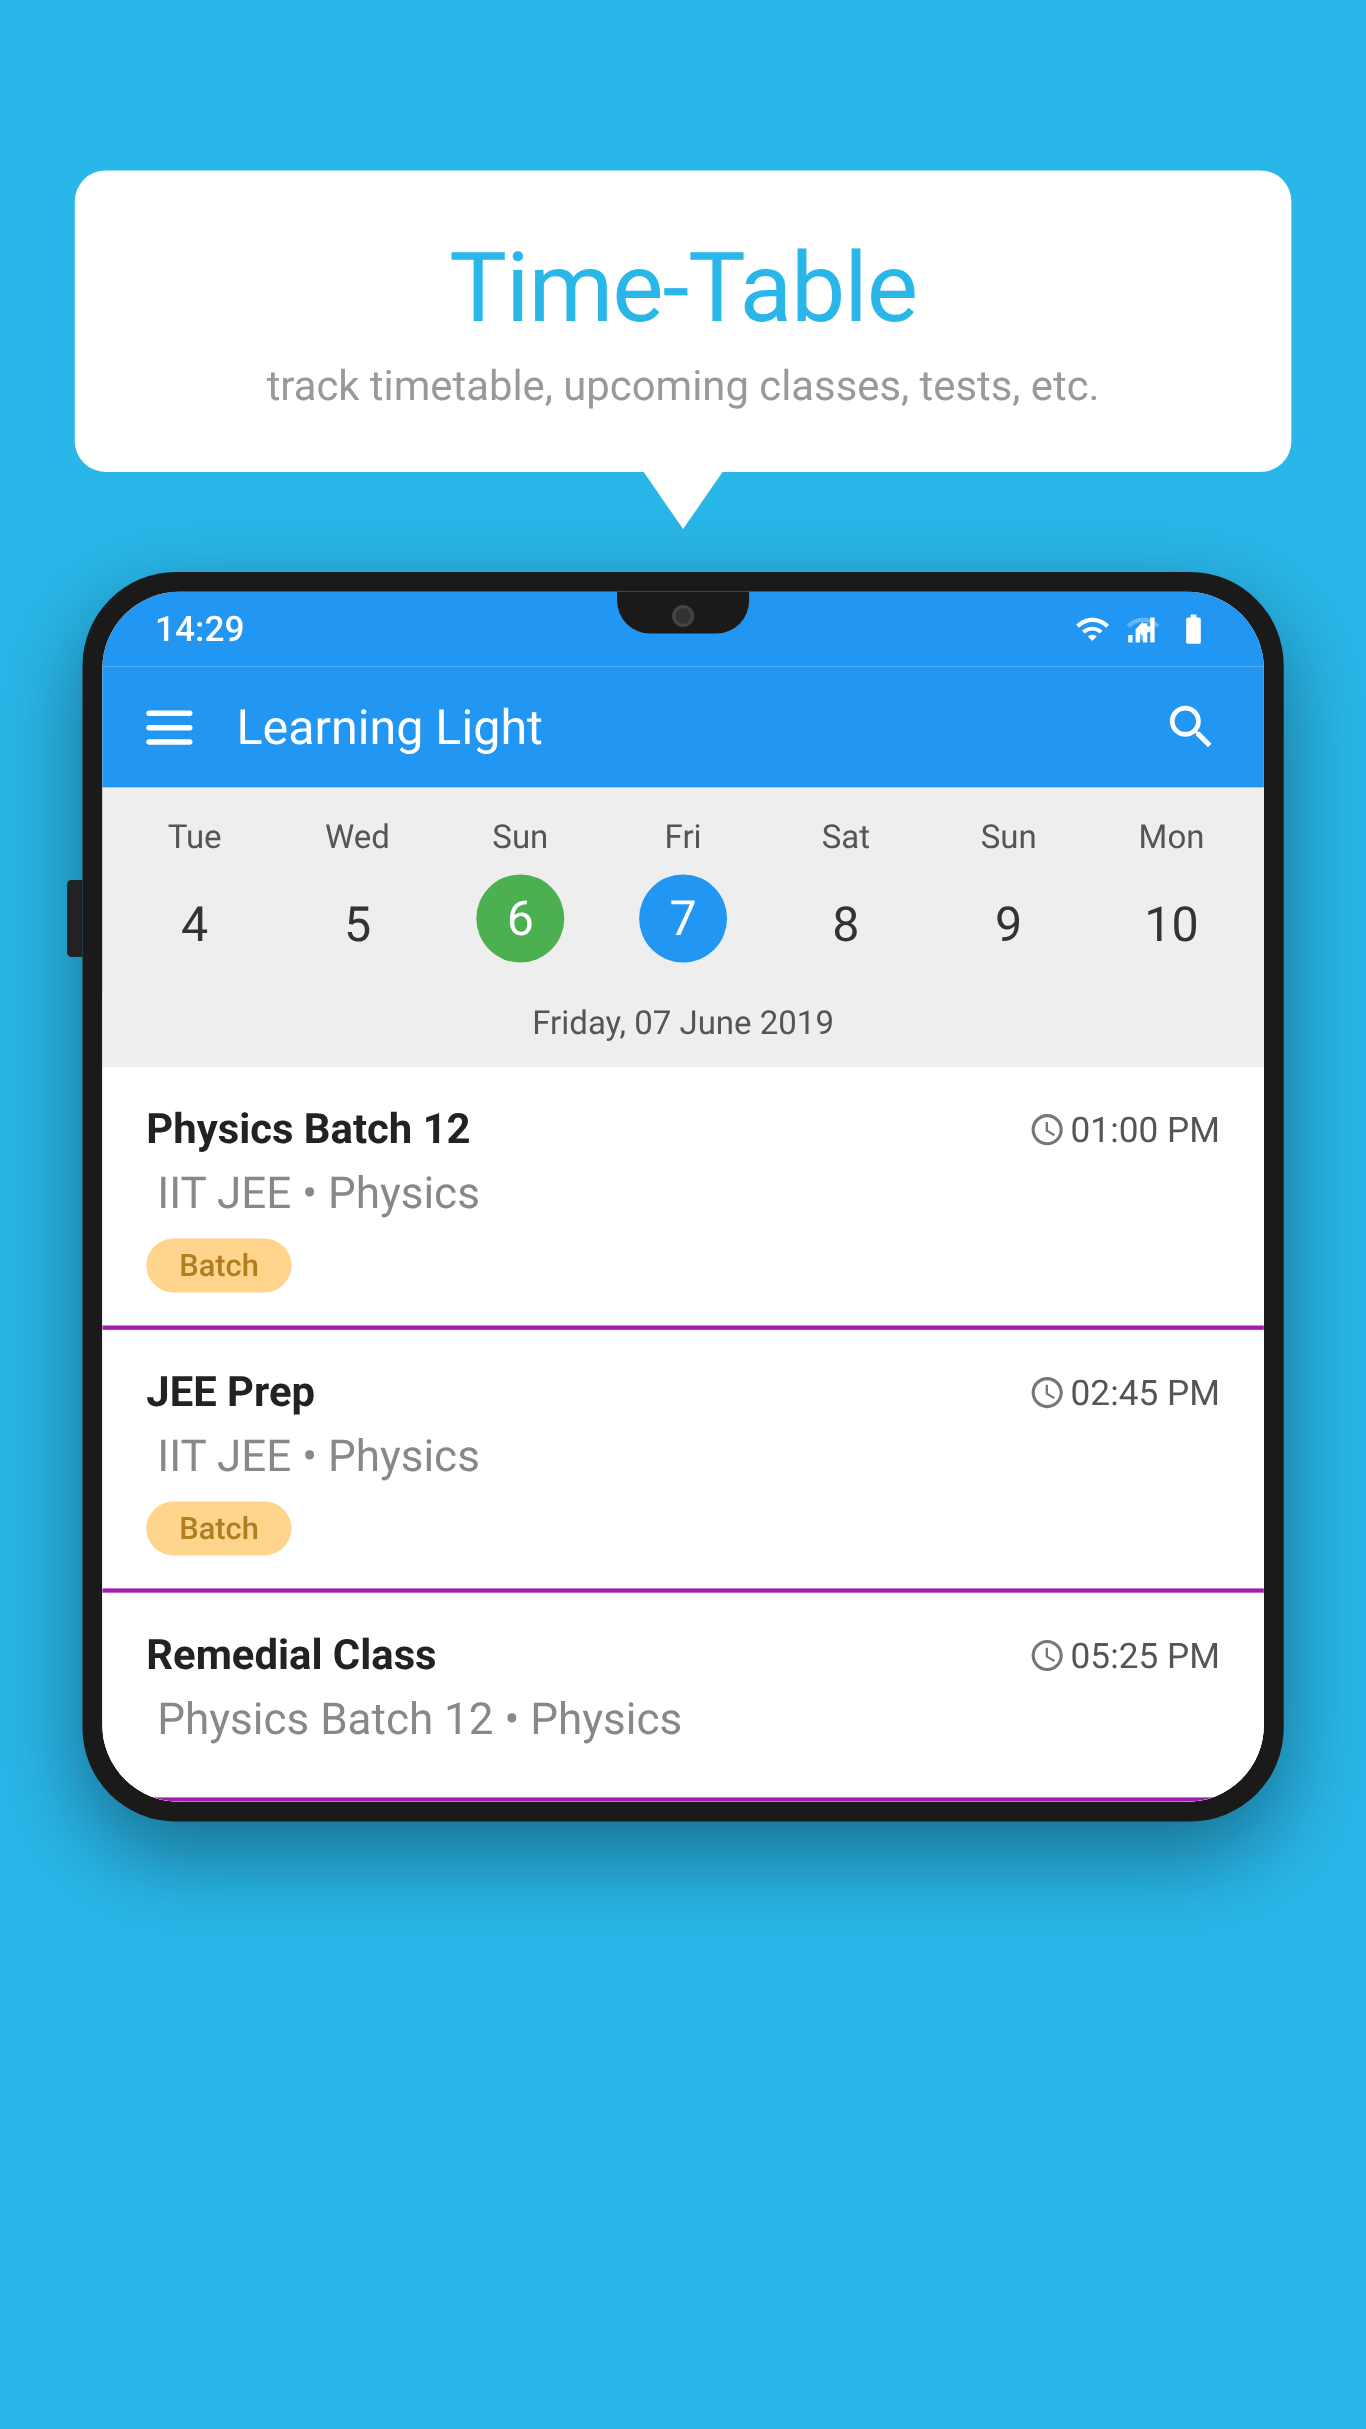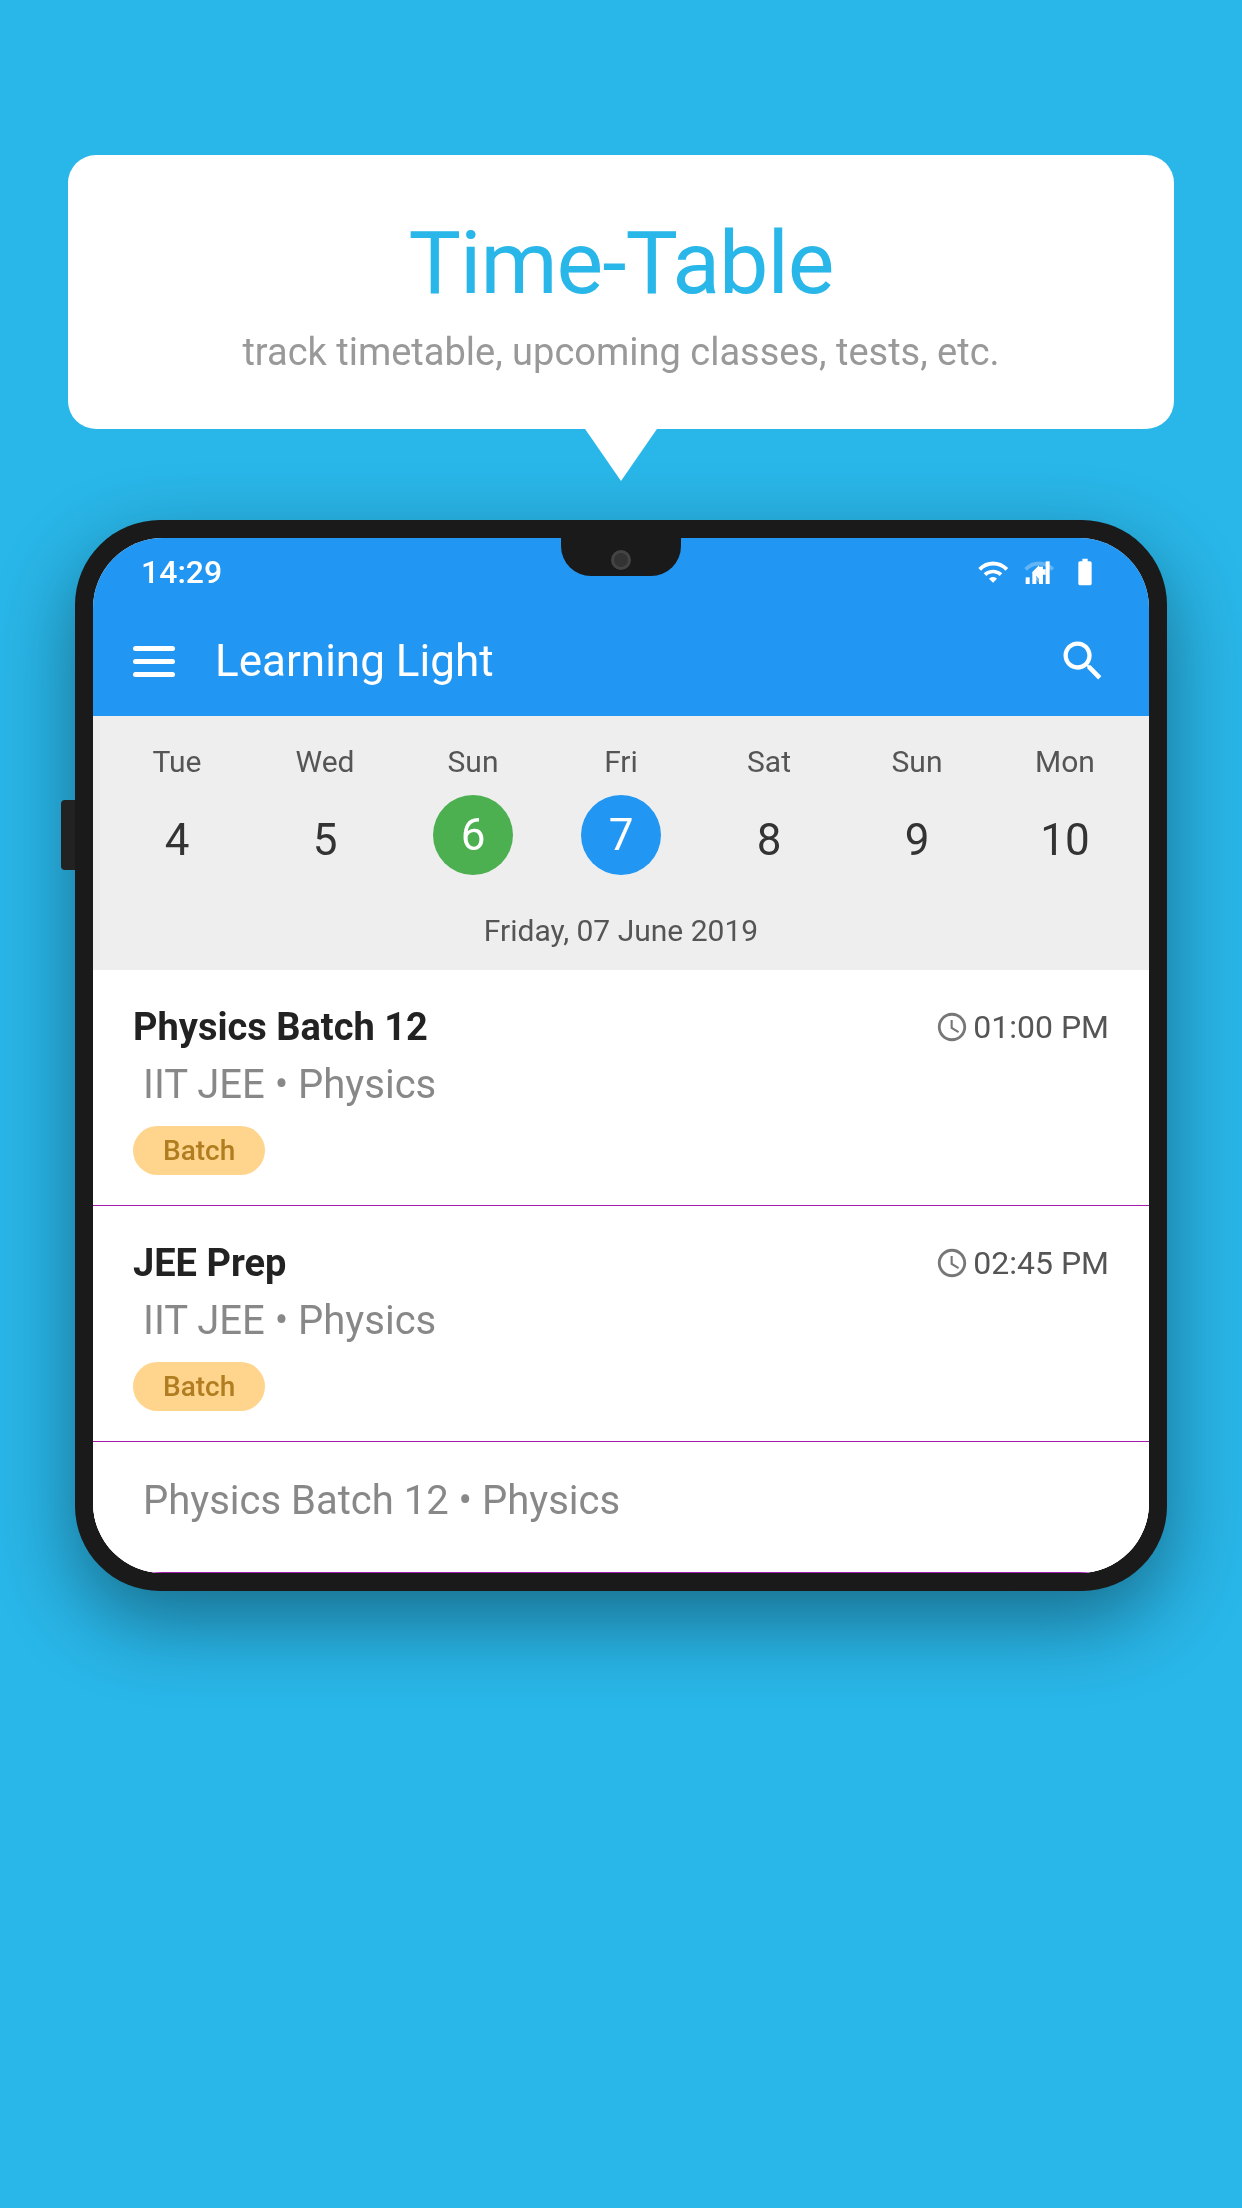--- a/index.html
+++ b/index.html
@@ -250,21 +250,21 @@
       background: #eeeeee;
     }
 
     
     .schedule-list {
       background: white;
     }
 
     .schedule-item {
       padding: 35px 40px 30px;
-      border-bottom: 1px solid #a21caf;
+      border-bottom: 4px solid #a21caf;
       background: white;
     }
 
     .schedule-item-header {
       display: flex;
       align-items: center;
       justify-content: space-between;
       margin-bottom: 12px;
     }
 
@@ -402,20 +402,29 @@
                 <path d="M11.99 2C6.47 2 2 6.48 2 12s4.47 10 9.99 10C17.52 22 22 17.52 22 12S17.52 2 11.99 2zM12 20c-4.42 0-8-3.58-8-8s3.58-8 8-8 8 3.58 8 8-3.58 8-8 8zm.5-13H11v6l5.25 3.15.75-1.23-4.5-2.67V7z"></path>
               </svg>
               <span>02:45 PM</span>
             </div>
           </div>
           <div class="schedule-item-subtitle">IIT JEE • Physics</div>
           <span class="batch-badge">Batch</span>
         </div>
 
         <div class="schedule-item">
+          <div class="schedule-item-header">
+            <span class="schedule-item-title">Remedial Class</span>
+            <div class="schedule-item-time">
+              <svg class="clock-icon" viewBox="0 0 24 24" fill="#777">
+                <path d="M11.99 2C6.47 2 2 6.48 2 12s4.47 10 9.99 10C17.52 22 22 17.52 22 12S17.52 2 11.99 2zM12 20c-4.42 0-8-3.58-8-8s3.58-8 8-8 8 3.58 8 8-3.58 8-8 8zm.5-13H11v6l5.25 3.15.75-1.23-4.5-2.67V7z"></path>
+              </svg>
+              <span>05:25 PM</span>
+            </div>
+          </div>
           <div class="schedule-item-subtitle">Physics Batch 12 • Physics</div>
         </div>
 
       </div>
 
     </div>
   </div>
 </div>
 
 </body></html>

